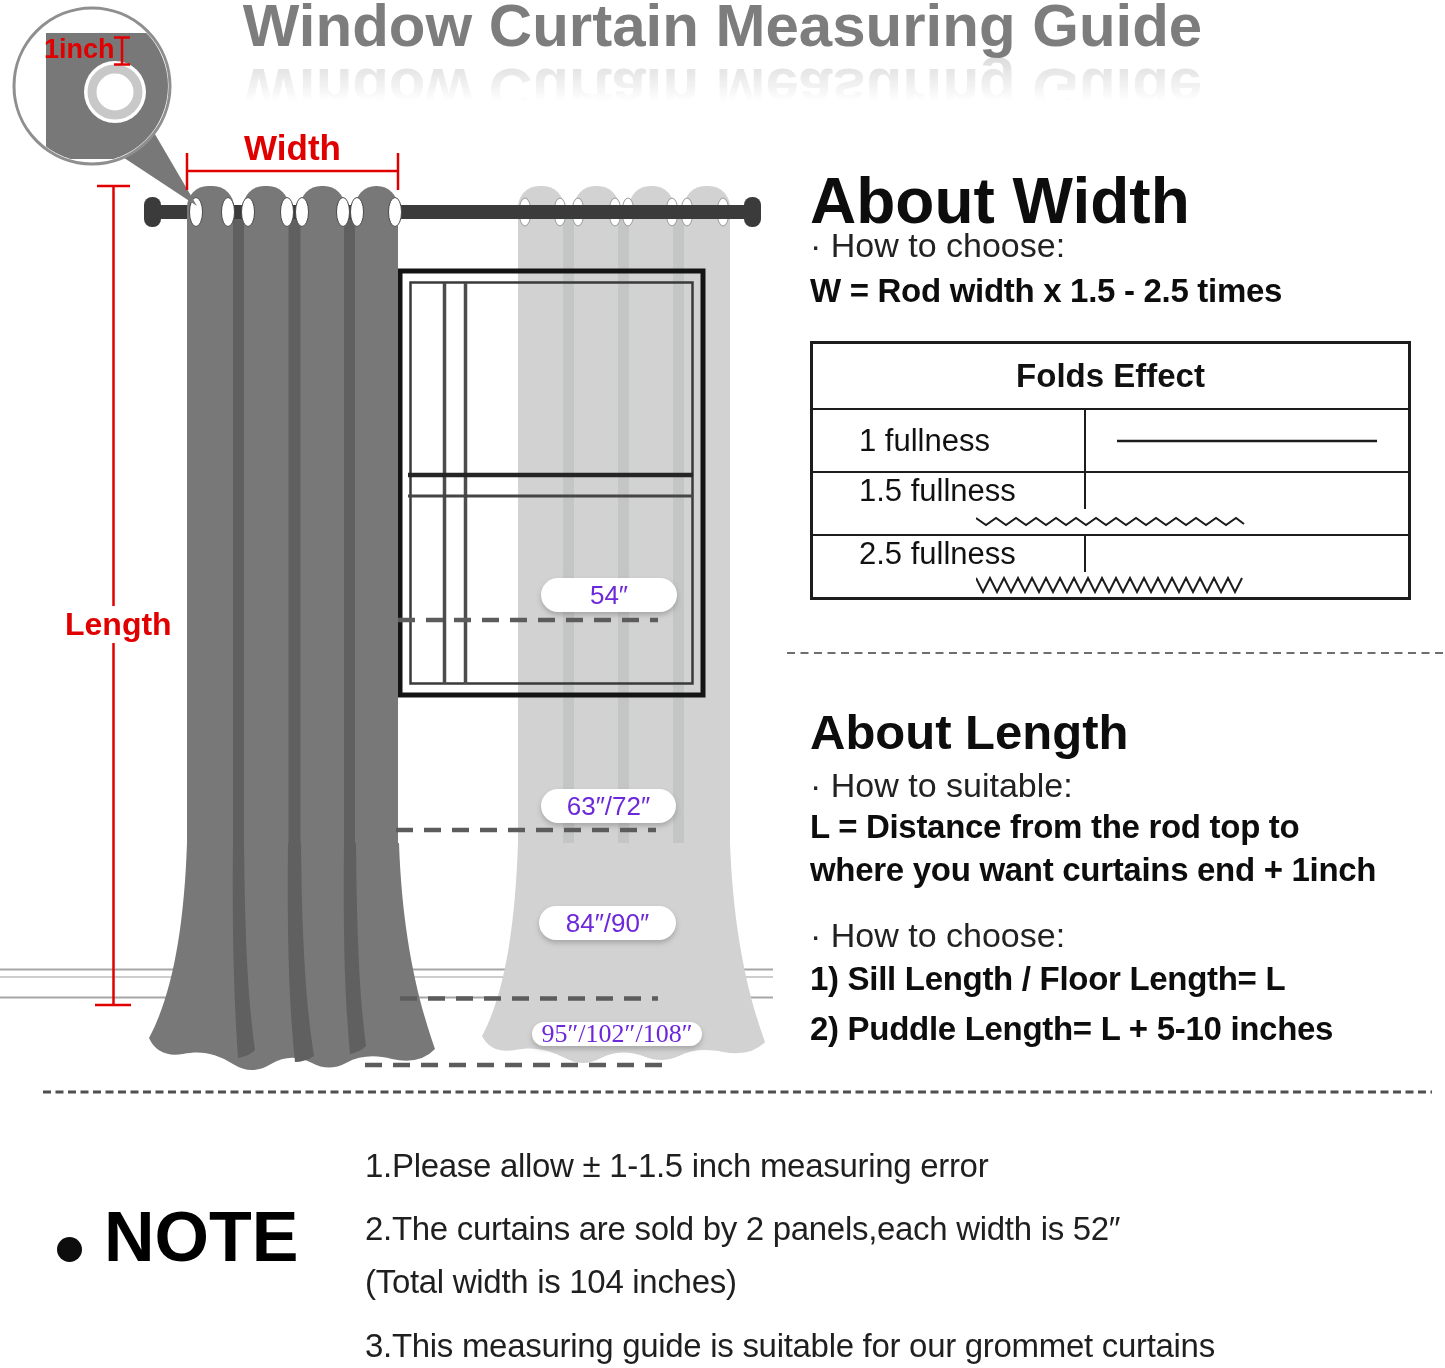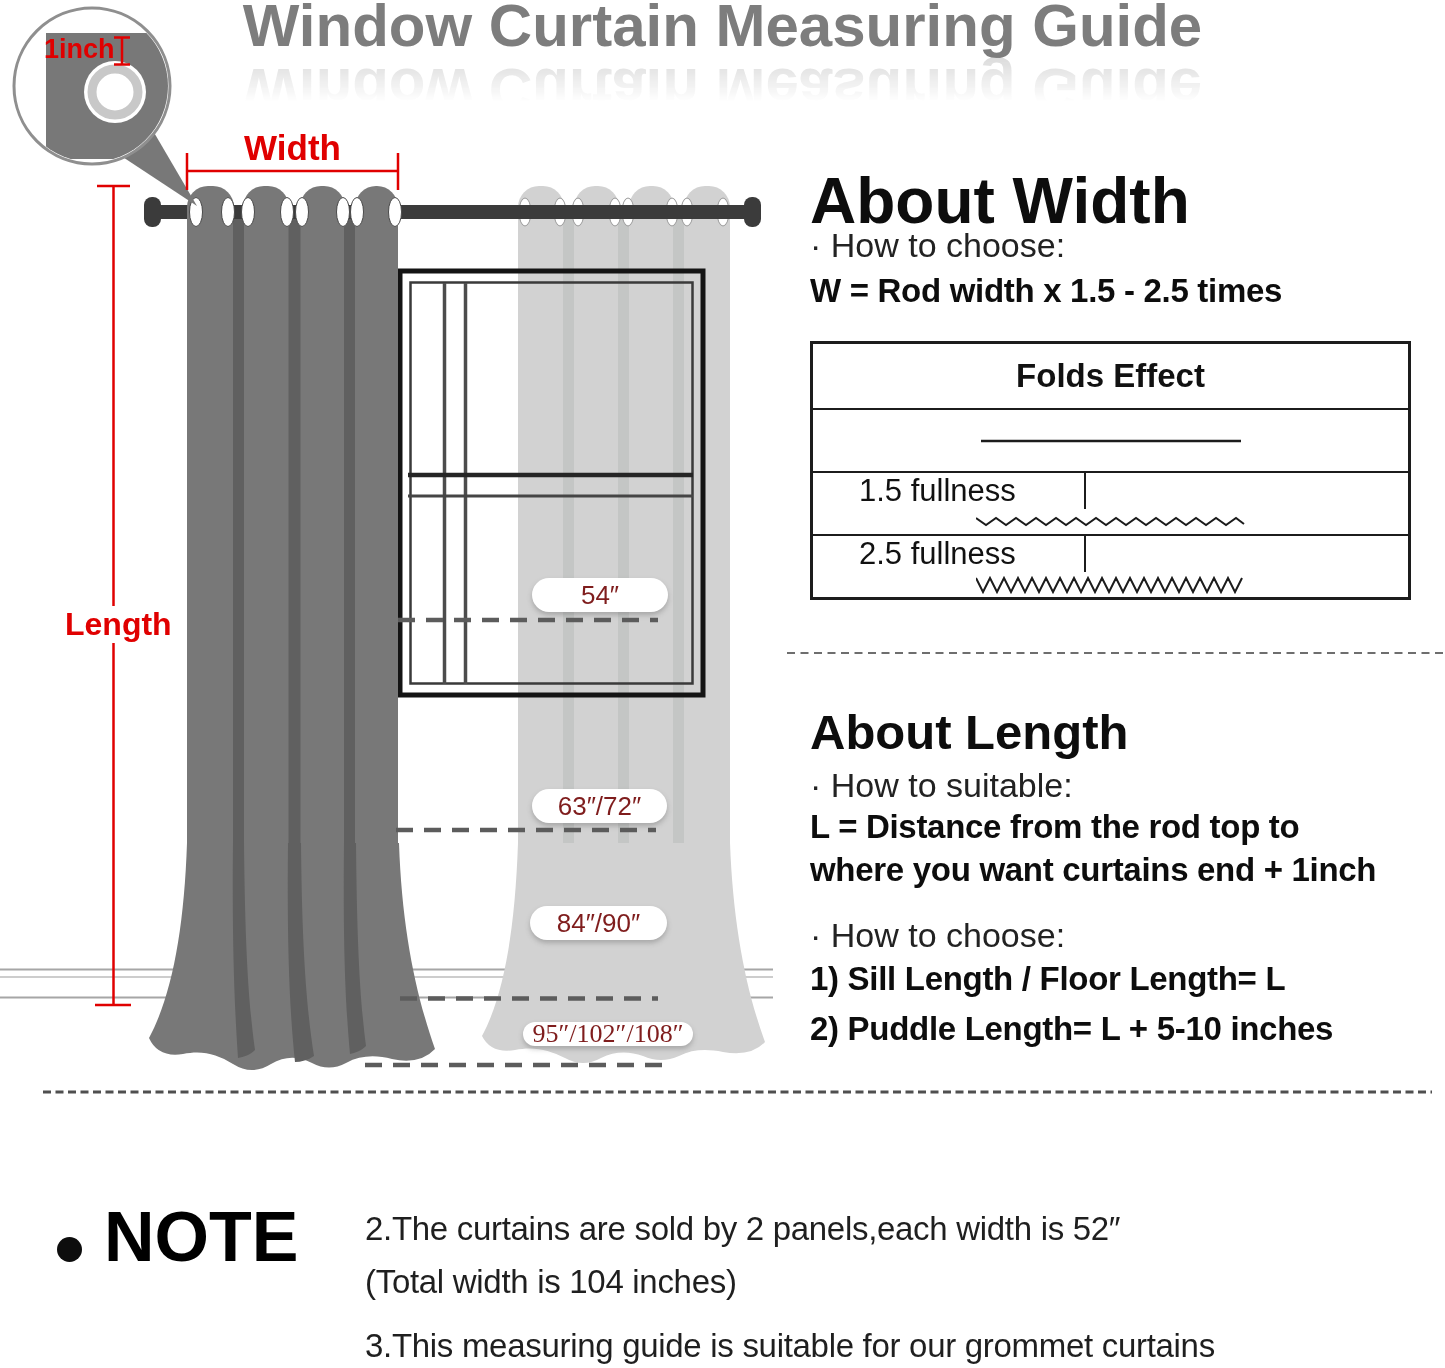--- a/index.html
+++ b/index.html
@@ -14,22 +14,22 @@
   .title-reflect{top:57px;transform:scaleY(-1);opacity:.32;color:#8f8f8f;
          -webkit-mask-image:linear-gradient(to bottom,transparent 30%,#000 100%);
          mask-image:linear-gradient(to bottom,transparent 30%,#000 100%);}
 
   .red{color:#e00000;font-weight:700;}
   .lbl-1inch{left:44px;top:34px;font-size:27px;}
   .lbl-width{left:187px;top:128px;width:211px;text-align:center;font-size:35px;}
   .lbl-length{left:60px;top:592px;font-size:32px;background:#fff;padding:0 5px;margin-top:14px;}
 
   .pill{position:absolute;z-index:2;background:#fff;border-radius:17px;
-        box-shadow:0 3px 5px rgba(90,90,90,.35);color:#7f1d1d;font-size:26px;
-        display:flex;align-items:center;justify-content:center;}
+        box-shadow:0 3px 5px rgba(90,90,90,.35);color:#6d28d9;font-size:26px;
+        display:flex;align-items:center;justify-content:center;margin-left:9px;}
 
   .h1{font-size:64px;font-weight:700;color:#0d0d0d;}
   .sub{font-size:34px;color:#222;}
   .formula{font-size:33px;font-weight:700;color:#0d0d0d;letter-spacing:-.3px;}
 
   .ftable{position:absolute;z-index:2;left:810px;top:341px;width:601px;
           border:3px solid #1c1c1c;box-sizing:border-box;background:transparent;}
   .ft-head{height:64px;display:flex;align-items:center;justify-content:center;
            font-size:33px;font-weight:700;border-bottom:2.5px solid #1c1c1c;}
   .ft-row{display:flex;height:61px;}
@@ -184,20 +184,21 @@
   <div class="pill" style="left:530px;top:906px;width:137px;height:34px;">84″/90″</div>
   <div class="pill" style="left:523px;top:1022px;width:170px;height:24px;font-family:Liberation Serif, serif;">95″/102″/108″</div>
 
   <div class="txt h1" style="left:810px;top:164px;">About Width</div>
   <div class="txt sub" style="left:810px;top:226px;">· How to choose:</div>
   <div class="txt formula" style="left:810px;top:272px;">W = Rod width x 1.5 - 2.5 times</div>
 
   <div class="ftable">
     <div class="ft-head">Folds Effect</div>
     <div class="ft-row">
+      <div class="ft-c1">1 fullness</div>
       <div class="ft-c2">
         <svg width="270" height="20">
           <line x1="5" y1="10" x2="265" y2="10" stroke="#1c1c1c" stroke-width="2.5"></line>
         </svg>
       </div>
     </div>
     <div class="ft-row">
       <div class="ft-c1">1.5 fullness</div>
       <div class="ft-c2">
         <svg width="270" height="20">
@@ -218,17 +219,18 @@
   <div class="txt h1" style="left:810px;top:704px;font-size:49px;">About Length</div>
   <div class="txt sub" style="left:810px;top:766px;">· How to suitable:</div>
   <div class="txt formula" style="left:810px;top:808px;">L = Distance from the rod top to</div>
   <div class="txt formula" style="left:810px;top:851px;">where you want curtains end + 1inch</div>
   <div class="txt sub" style="left:810px;top:916px;">· How to choose:</div>
   <div class="txt formula" style="left:810px;top:960px;">1)  Sill Length / Floor Length= L</div>
   <div class="txt formula" style="left:810px;top:1010px;">2)  Puddle Length= L + 5-10 inches</div>
 
   <div class="abs note-dot"></div>
   <div class="txt note-word">NOTE</div>
+  <div class="txt note-item" style="top:1147px;">1.Please allow ± 1-1.5 inch measuring error</div>
   <div class="txt note-item" style="top:1210px;">2.The curtains are sold by 2 panels,each width is 52″</div>
   <div class="txt note-item" style="top:1263px;">(Total width is 104 inches)</div>
   <div class="txt note-item" style="top:1327px;">3.This measuring guide is suitable for our grommet curtains</div>
 
 </div>
 
 </body></html>

